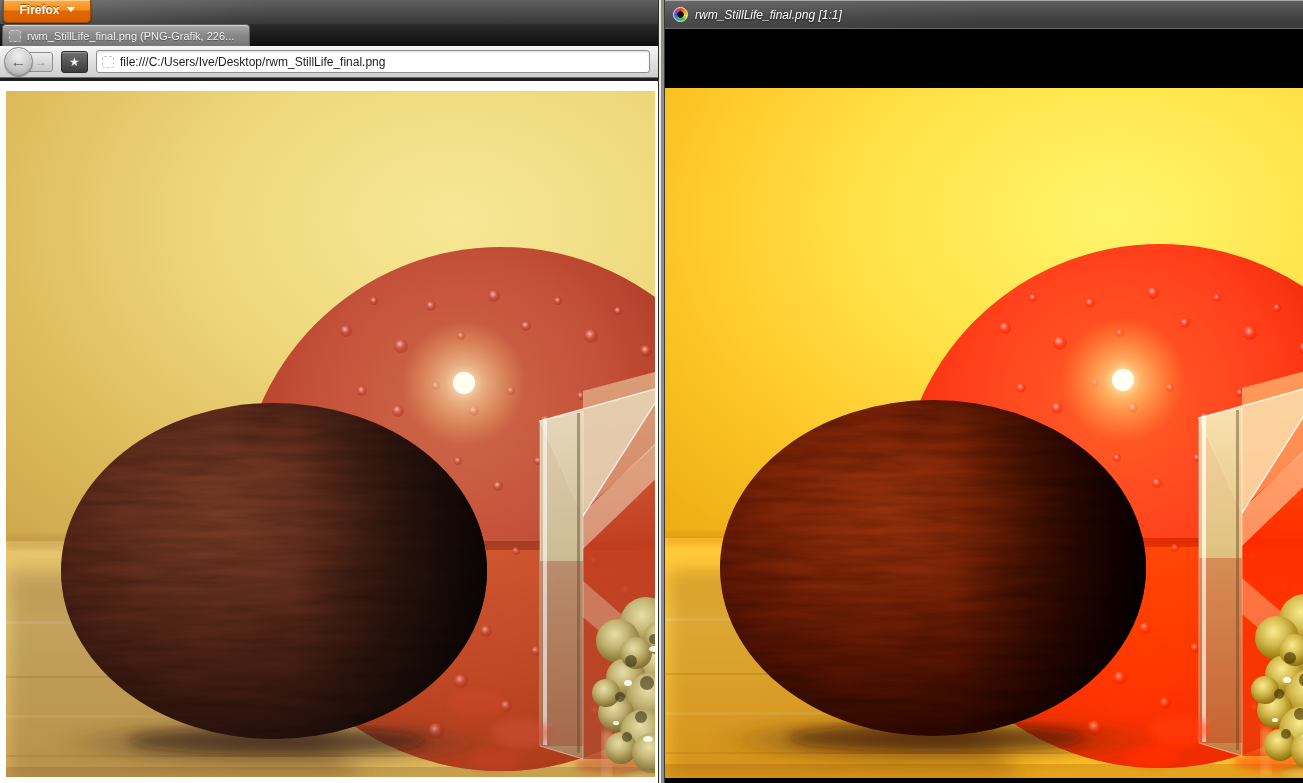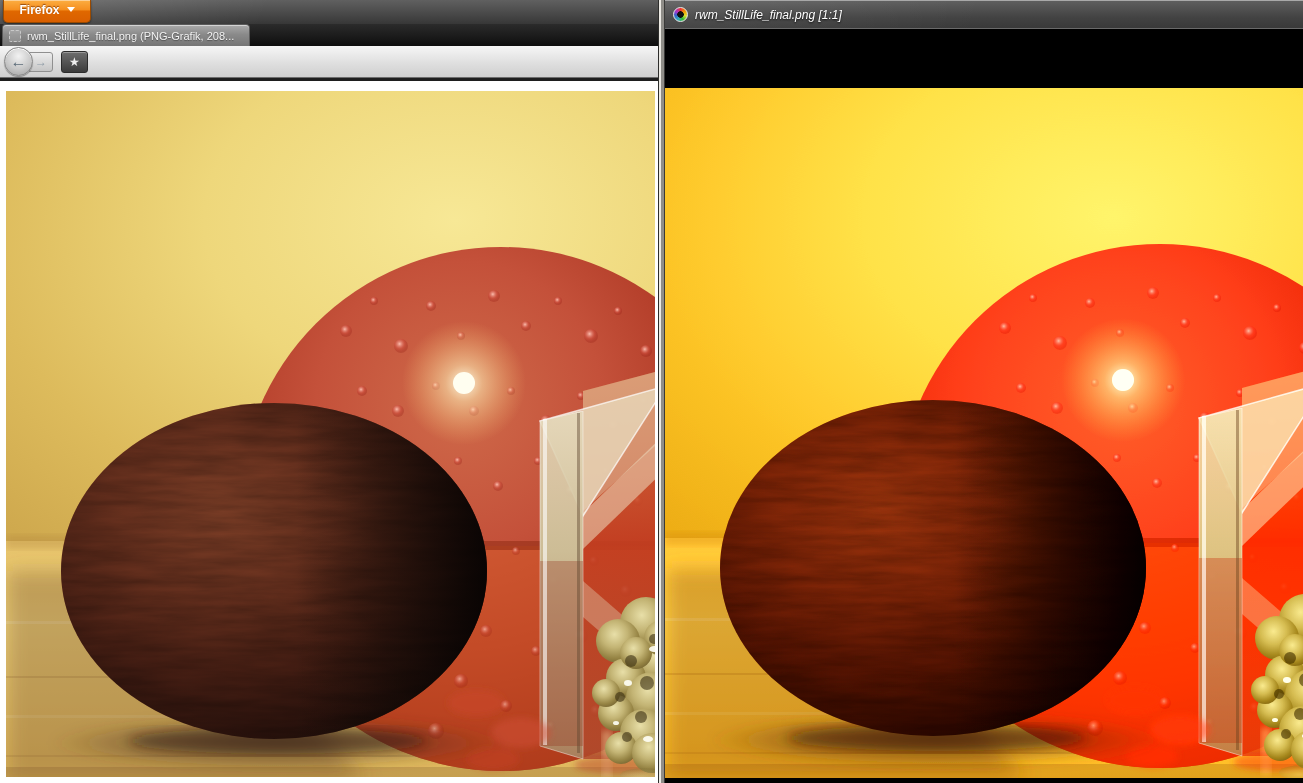--- a/index.html
+++ b/index.html
@@ -82,29 +82,33 @@
 <div class="stage">
 
   <div class="ff-window">
     <div class="ff-top">
       <div class="ff-btn">
         <span>Firefox</span><span class="caret"></span>
       </div>
       <div class="tabstrip">
         <div class="tab">
           <span class="dashed-ico"></span>
-          <span class="tab-label">rwm_StillLife_final.png (PNG-Grafik, 208...</span>
+          <span class="tab-label">rwm_StillLife_final.png (PNG-Grafik, 226...</span>
         </div>
       </div>
     </div>
 
     <div class="ff-nav">
       <div class="nav-back"><span>←</span></div>
       <div class="nav-fwd"><span>→</span></div>
       <div class="star-btn"><span>★</span></div>
+      <div class="urlbar">
+        <span class="dashed-ico"></span>
+        <span class="url-text">file:///C:/Users/Ive/Desktop/rwm_StillLife_final.png</span>
+      </div>
     </div>
     <div class="ff-darkstrip"></div>
 
     <div class="ff-content">
       <div class="scene-wrap-left">
 
         <svg class="scene" width="660" height="690" viewBox="0 0 660 690" xmlns="http://www.w3.org/2000/svg">
           <defs>
             <radialGradient id="bgGrad" cx="68%" cy="28%" r="95%">
               <stop offset="0%" stop-color="#f7e896"></stop>

